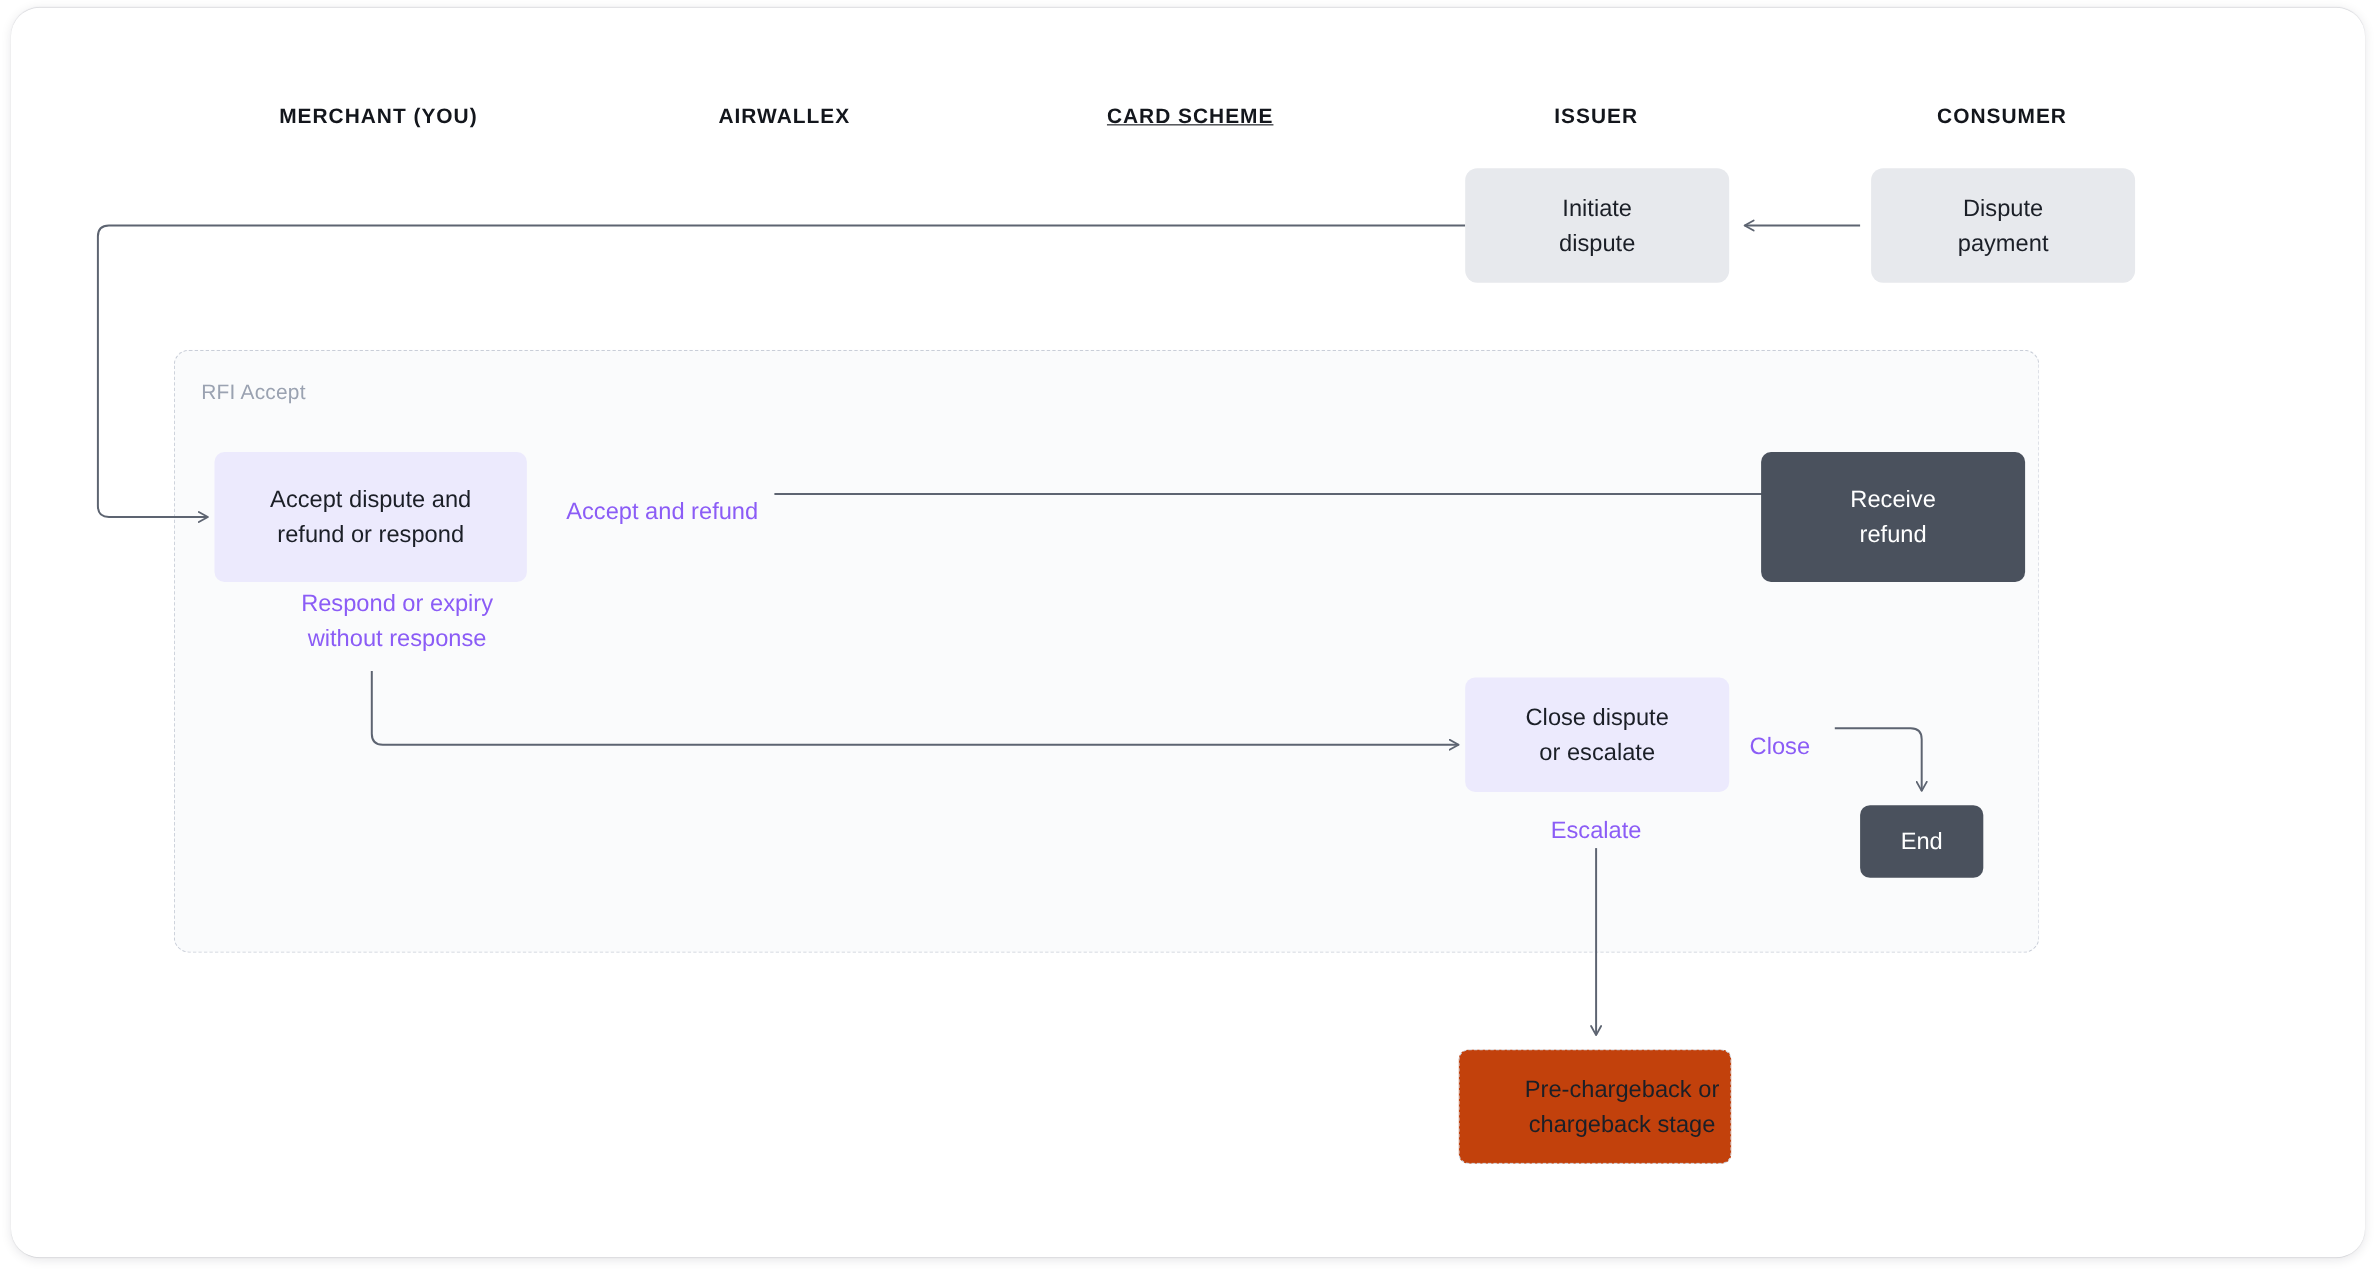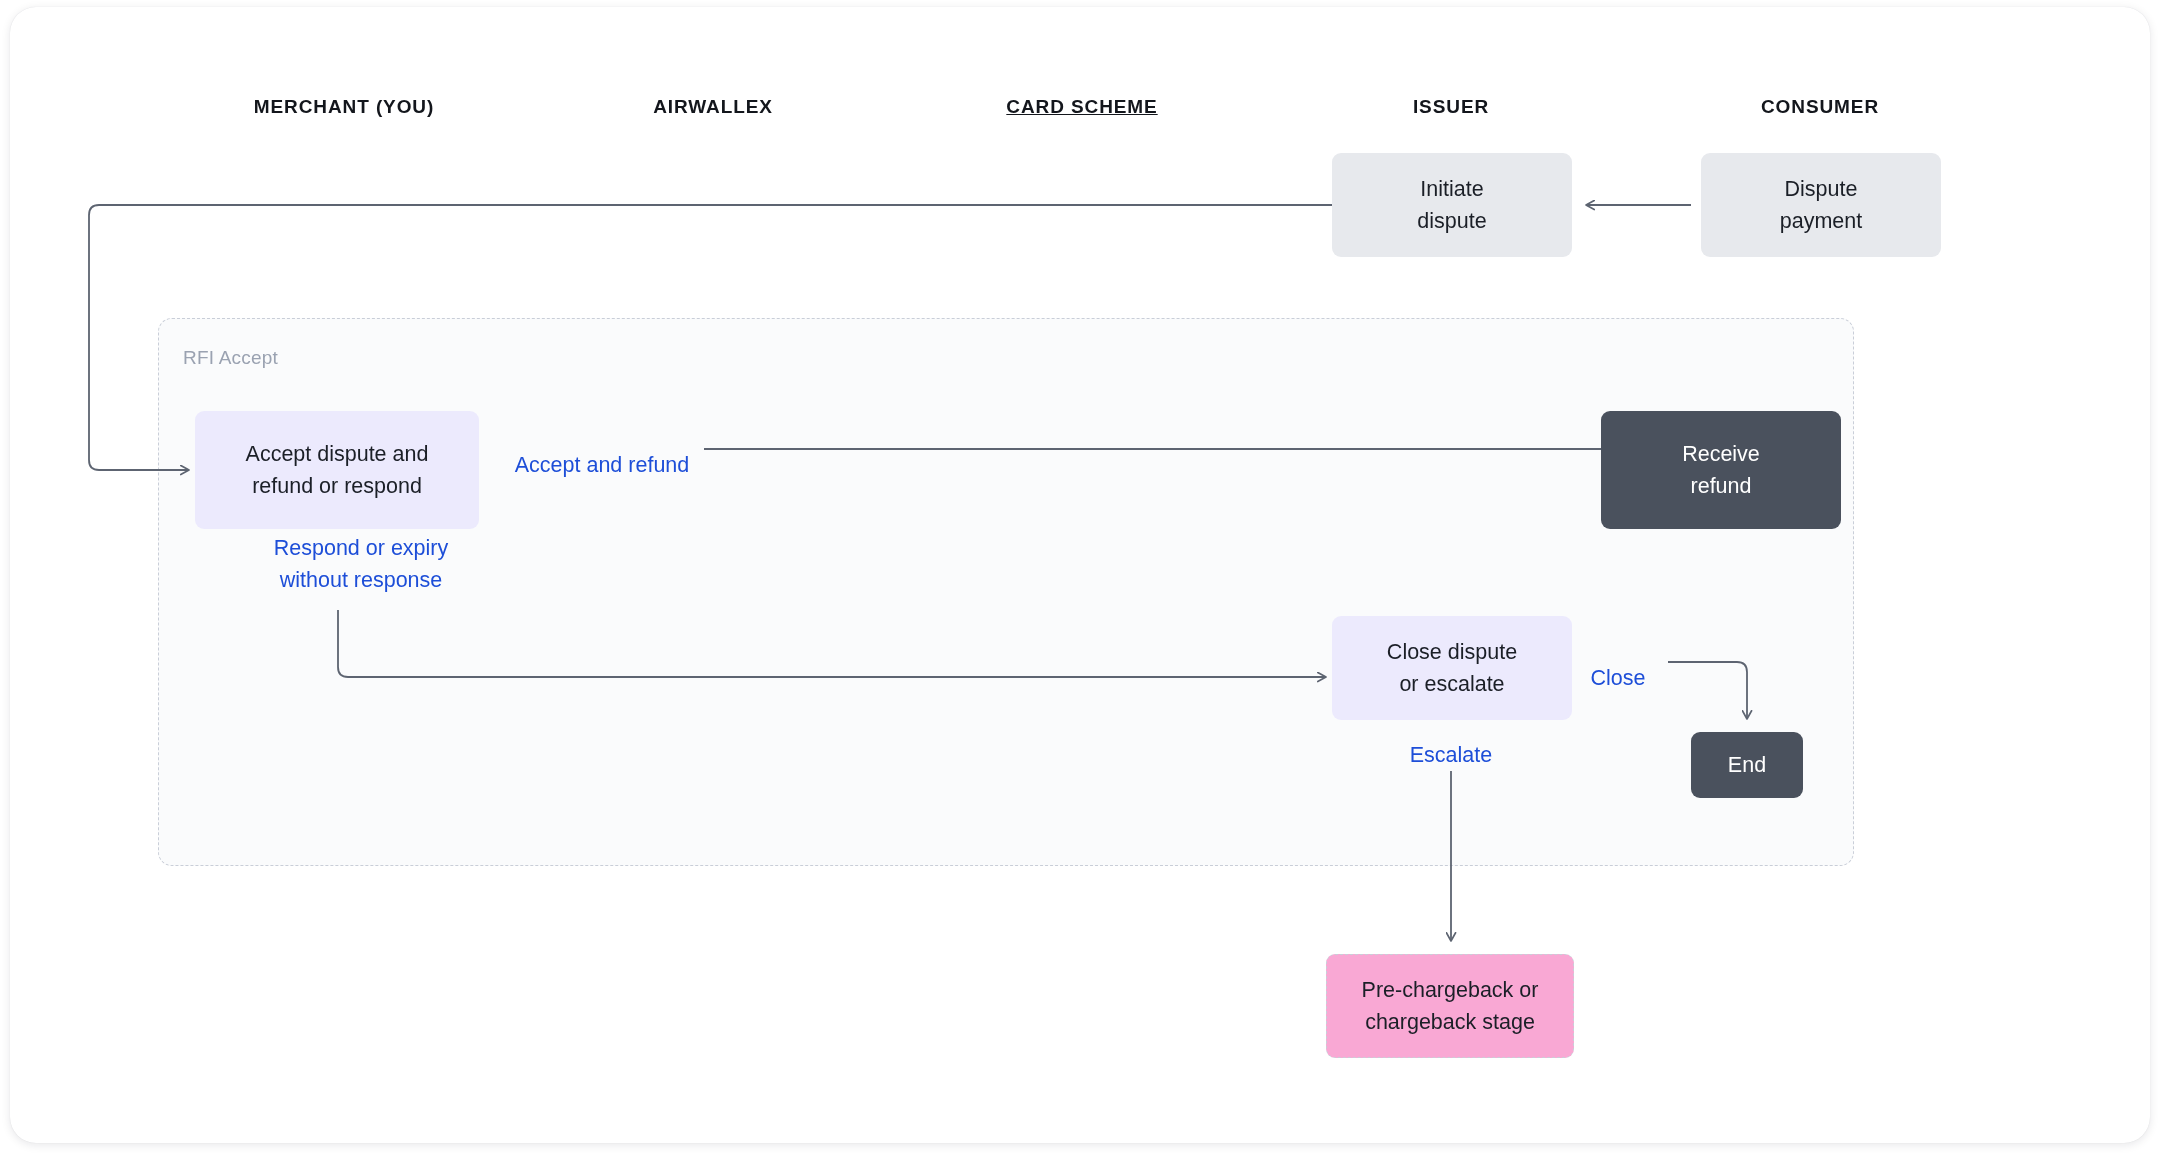--- a/index.html
+++ b/index.html
@@ -77,34 +77,35 @@
     align-items: center;
     justify-content: center;
     text-align: center;
     border-radius: 9px;
     font-size: 21.5px;
     line-height: 32px;
     color: #1b1f27;
     padding: 4px 10px;
   }
   .node .node-text { display: block; }
-  .node-grey   { background: #e7e9ed; }
+  .node-grey   { background: #e7e9ed; border-radius: 11px; }
   .node-violet { background: #eceafd; }
   .node-dark   { background: #4a515d; color: #ffffff; }
   .node-dashed {
-    background: #f9a8d4;
+    background: #c2410c;
     border: 1.5px dashed #c9ced8;
+    justify-content: flex-end;
   }
 
   
   .edge-label {
     position: absolute;
     font-size: 21.5px;
     line-height: 32px;
-    color: #1d4ed8;
+    color: #8b5cf6;
     text-align: center;
     white-space: pre-line;
     transform: translateX(-50%);
   }
 
   
   #connectors {
     position: absolute;
     left: 0; top: 0;
     width: 2140px;

